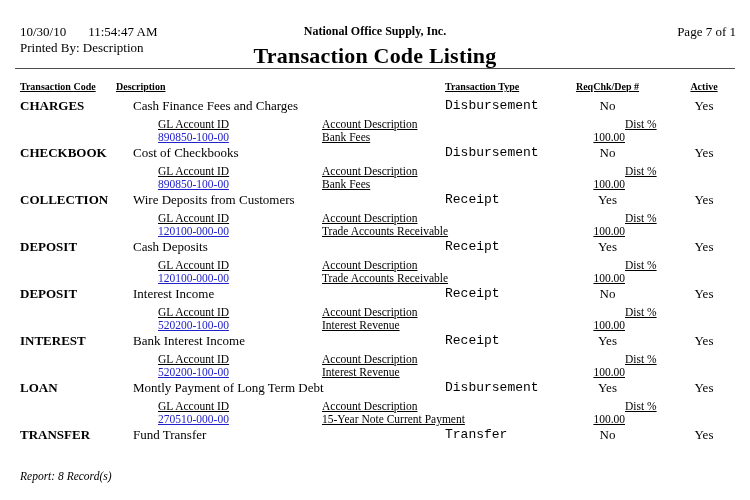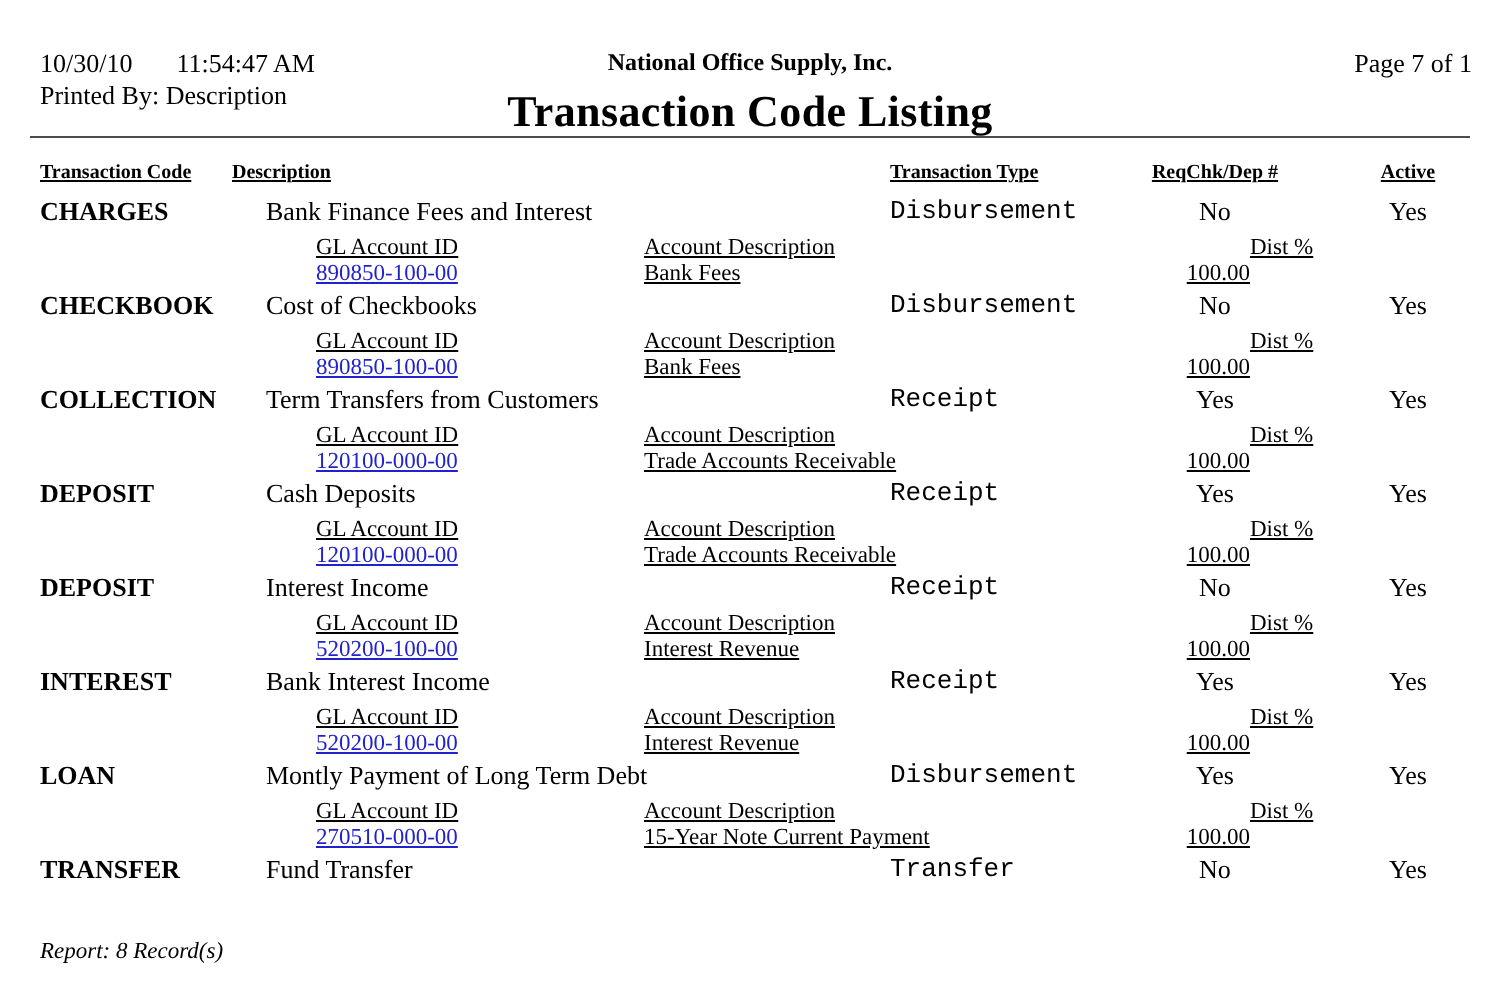--- a/index.html
+++ b/index.html
@@ -90,21 +90,21 @@
     <span class="h-code">Transaction Code</span>
     <span class="h-desc">Description</span>
     <span class="h-type">Transaction Type</span>
     <span class="h-req">ReqChk/Dep #</span>
     <span class="h-active">Active</span>
   </div>
 
   <div class="rows" id="rows">
       <div class="row">
     <span class="c-code">CHARGES</span>
-    <span class="c-desc">Bank Finance Fees and Interest</span>
+    <span class="c-desc">Cash Finance Fees and Charges</span>
     <span class="c-type">Disbursement</span>
     <span class="c-req">No</span>
     <span class="c-active">Yes</span>
     <div class="detail">
       <div class="d-head">
         <span class="d-gl-h u">GL Account ID</span>
         <span class="d-ad-h u">Account Description</span>
         <span class="d-dist-h">
               <span class="u">Dist %</span>
             </span>
@@ -132,21 +132,21 @@
       </div>
       <div class="d-vals">
         <span class="d-gl">890850-100-00</span>
         <span class="d-ad">Bank Fees</span>
         <span class="d-dist">100.00</span>
       </div>
     </div>
   </div>
       <div class="row">
     <span class="c-code">COLLECTION</span>
-    <span class="c-desc">Term Transfers from Customers</span>
+    <span class="c-desc">Wire Deposits from Customers</span>
     <span class="c-type">Receipt</span>
     <span class="c-req">Yes</span>
     <span class="c-active">Yes</span>
     <div class="detail">
       <div class="d-head">
         <span class="d-gl-h u">GL Account ID</span>
         <span class="d-ad-h u">Account Description</span>
         <span class="d-dist-h">
               <span class="u">Dist %</span>
             </span>

